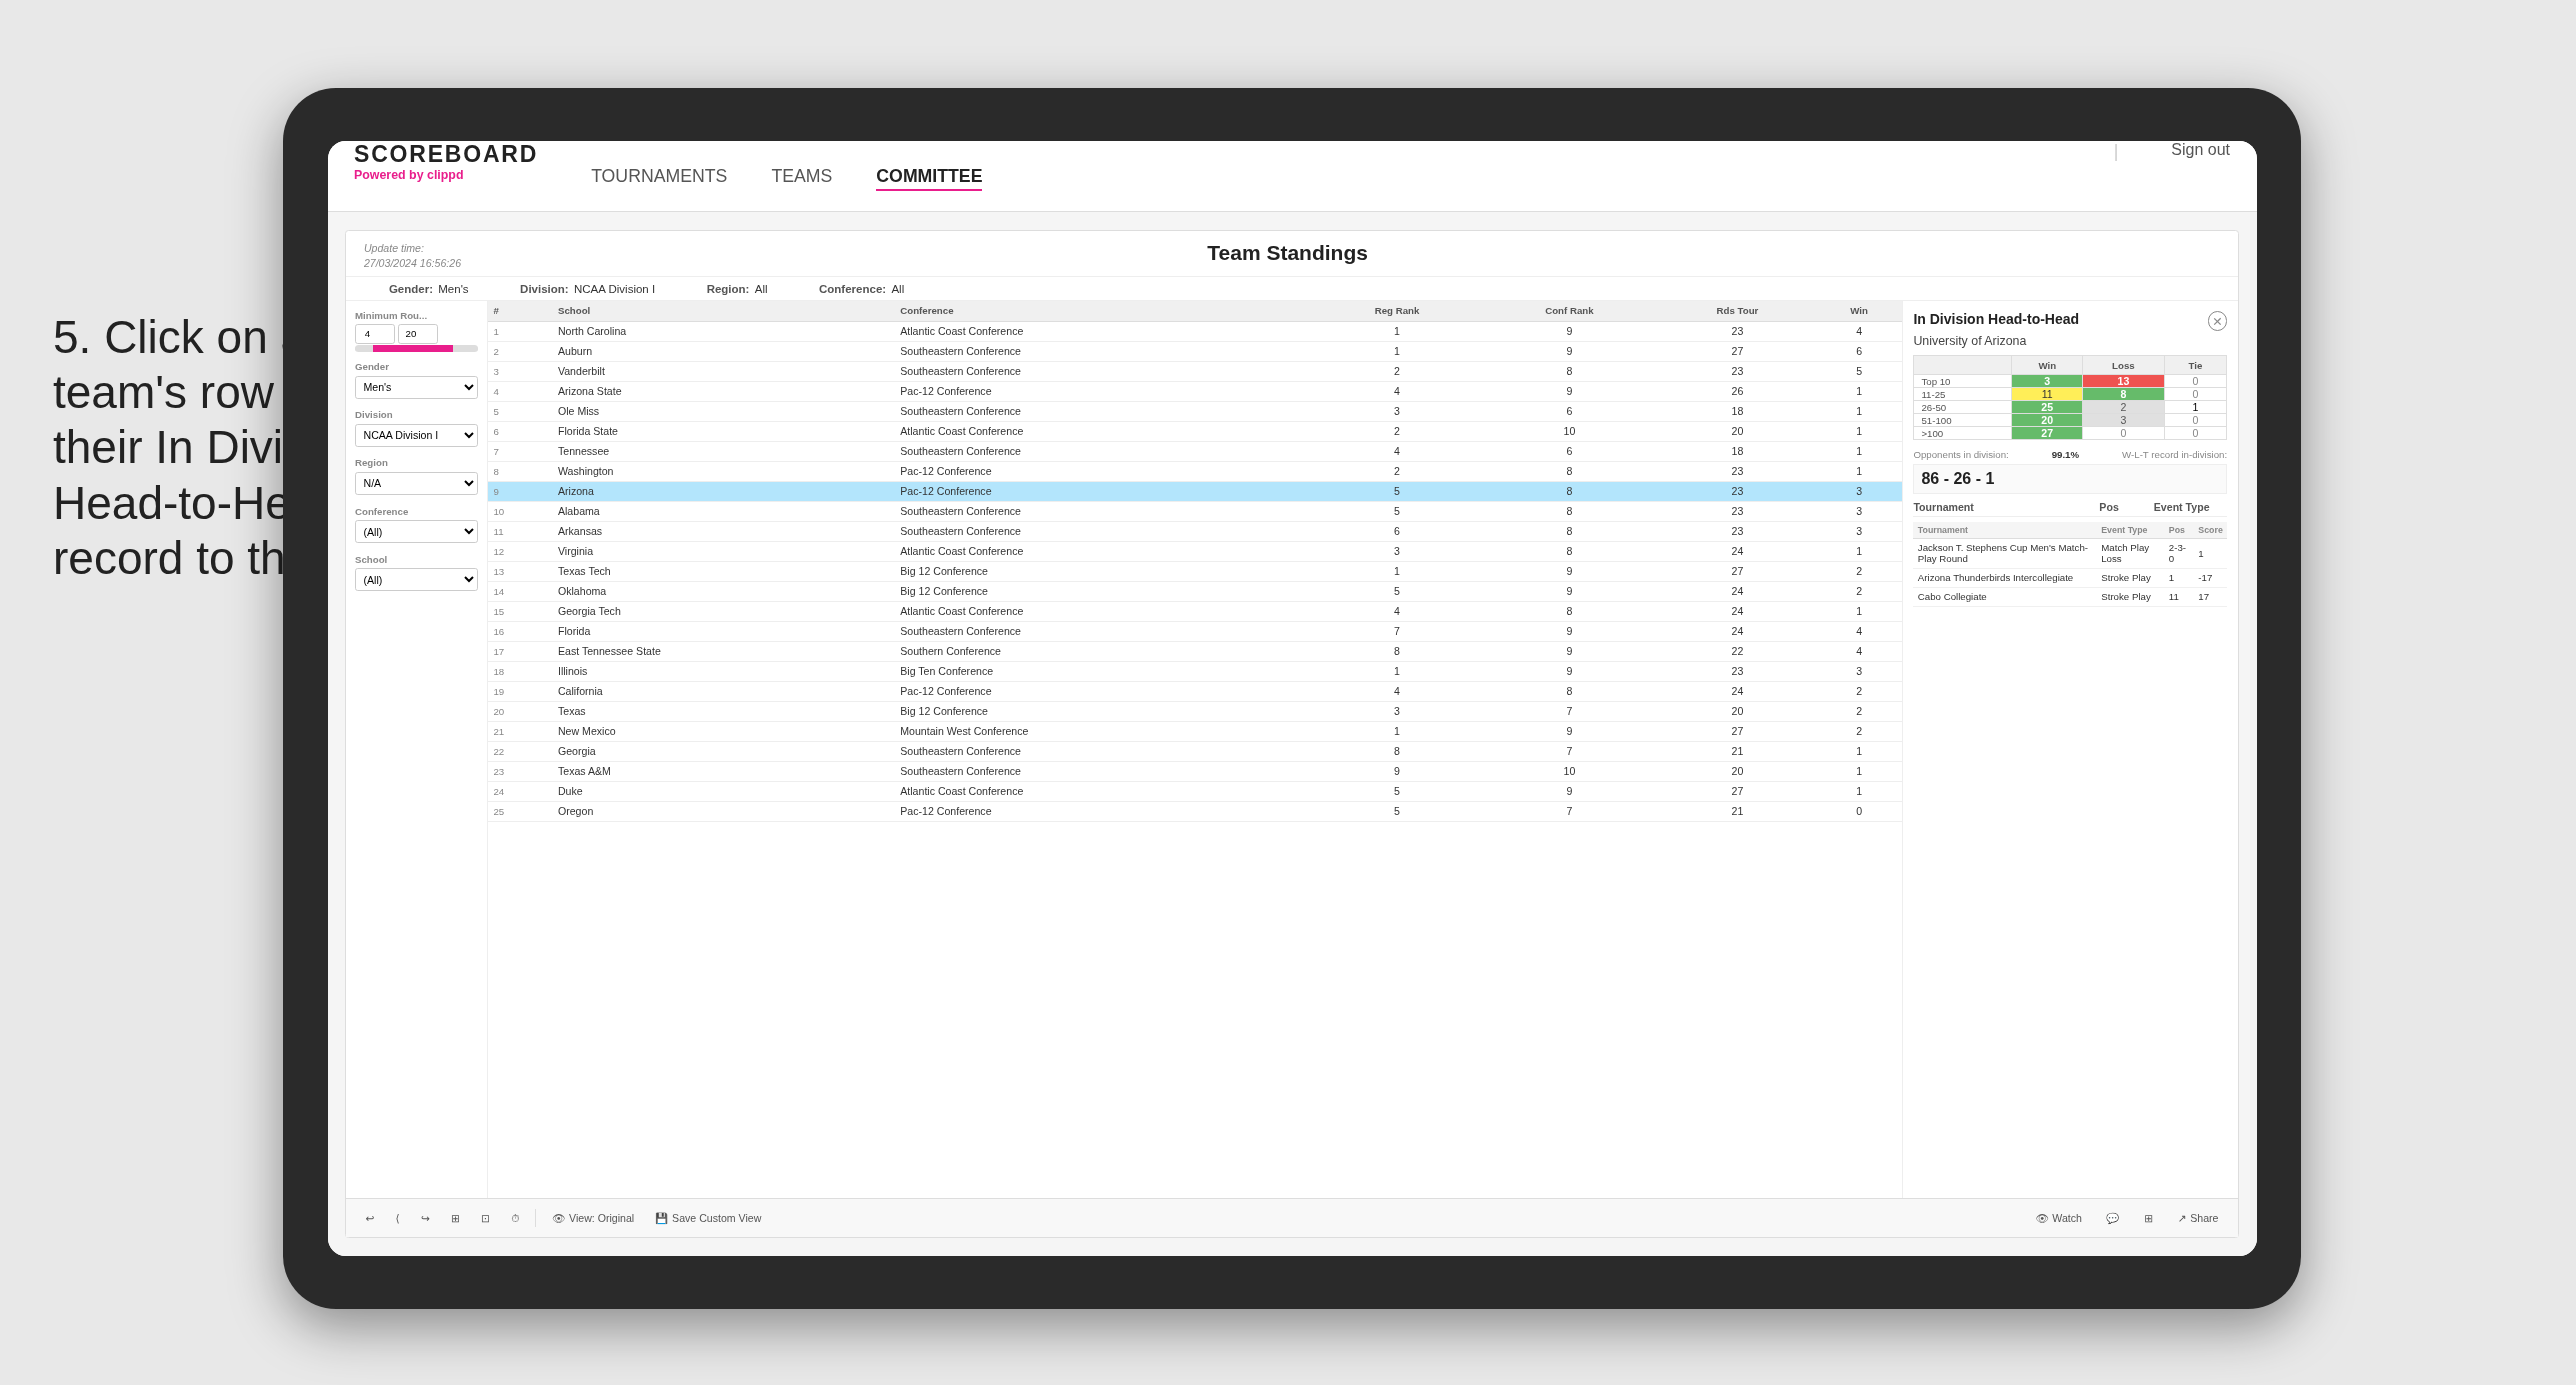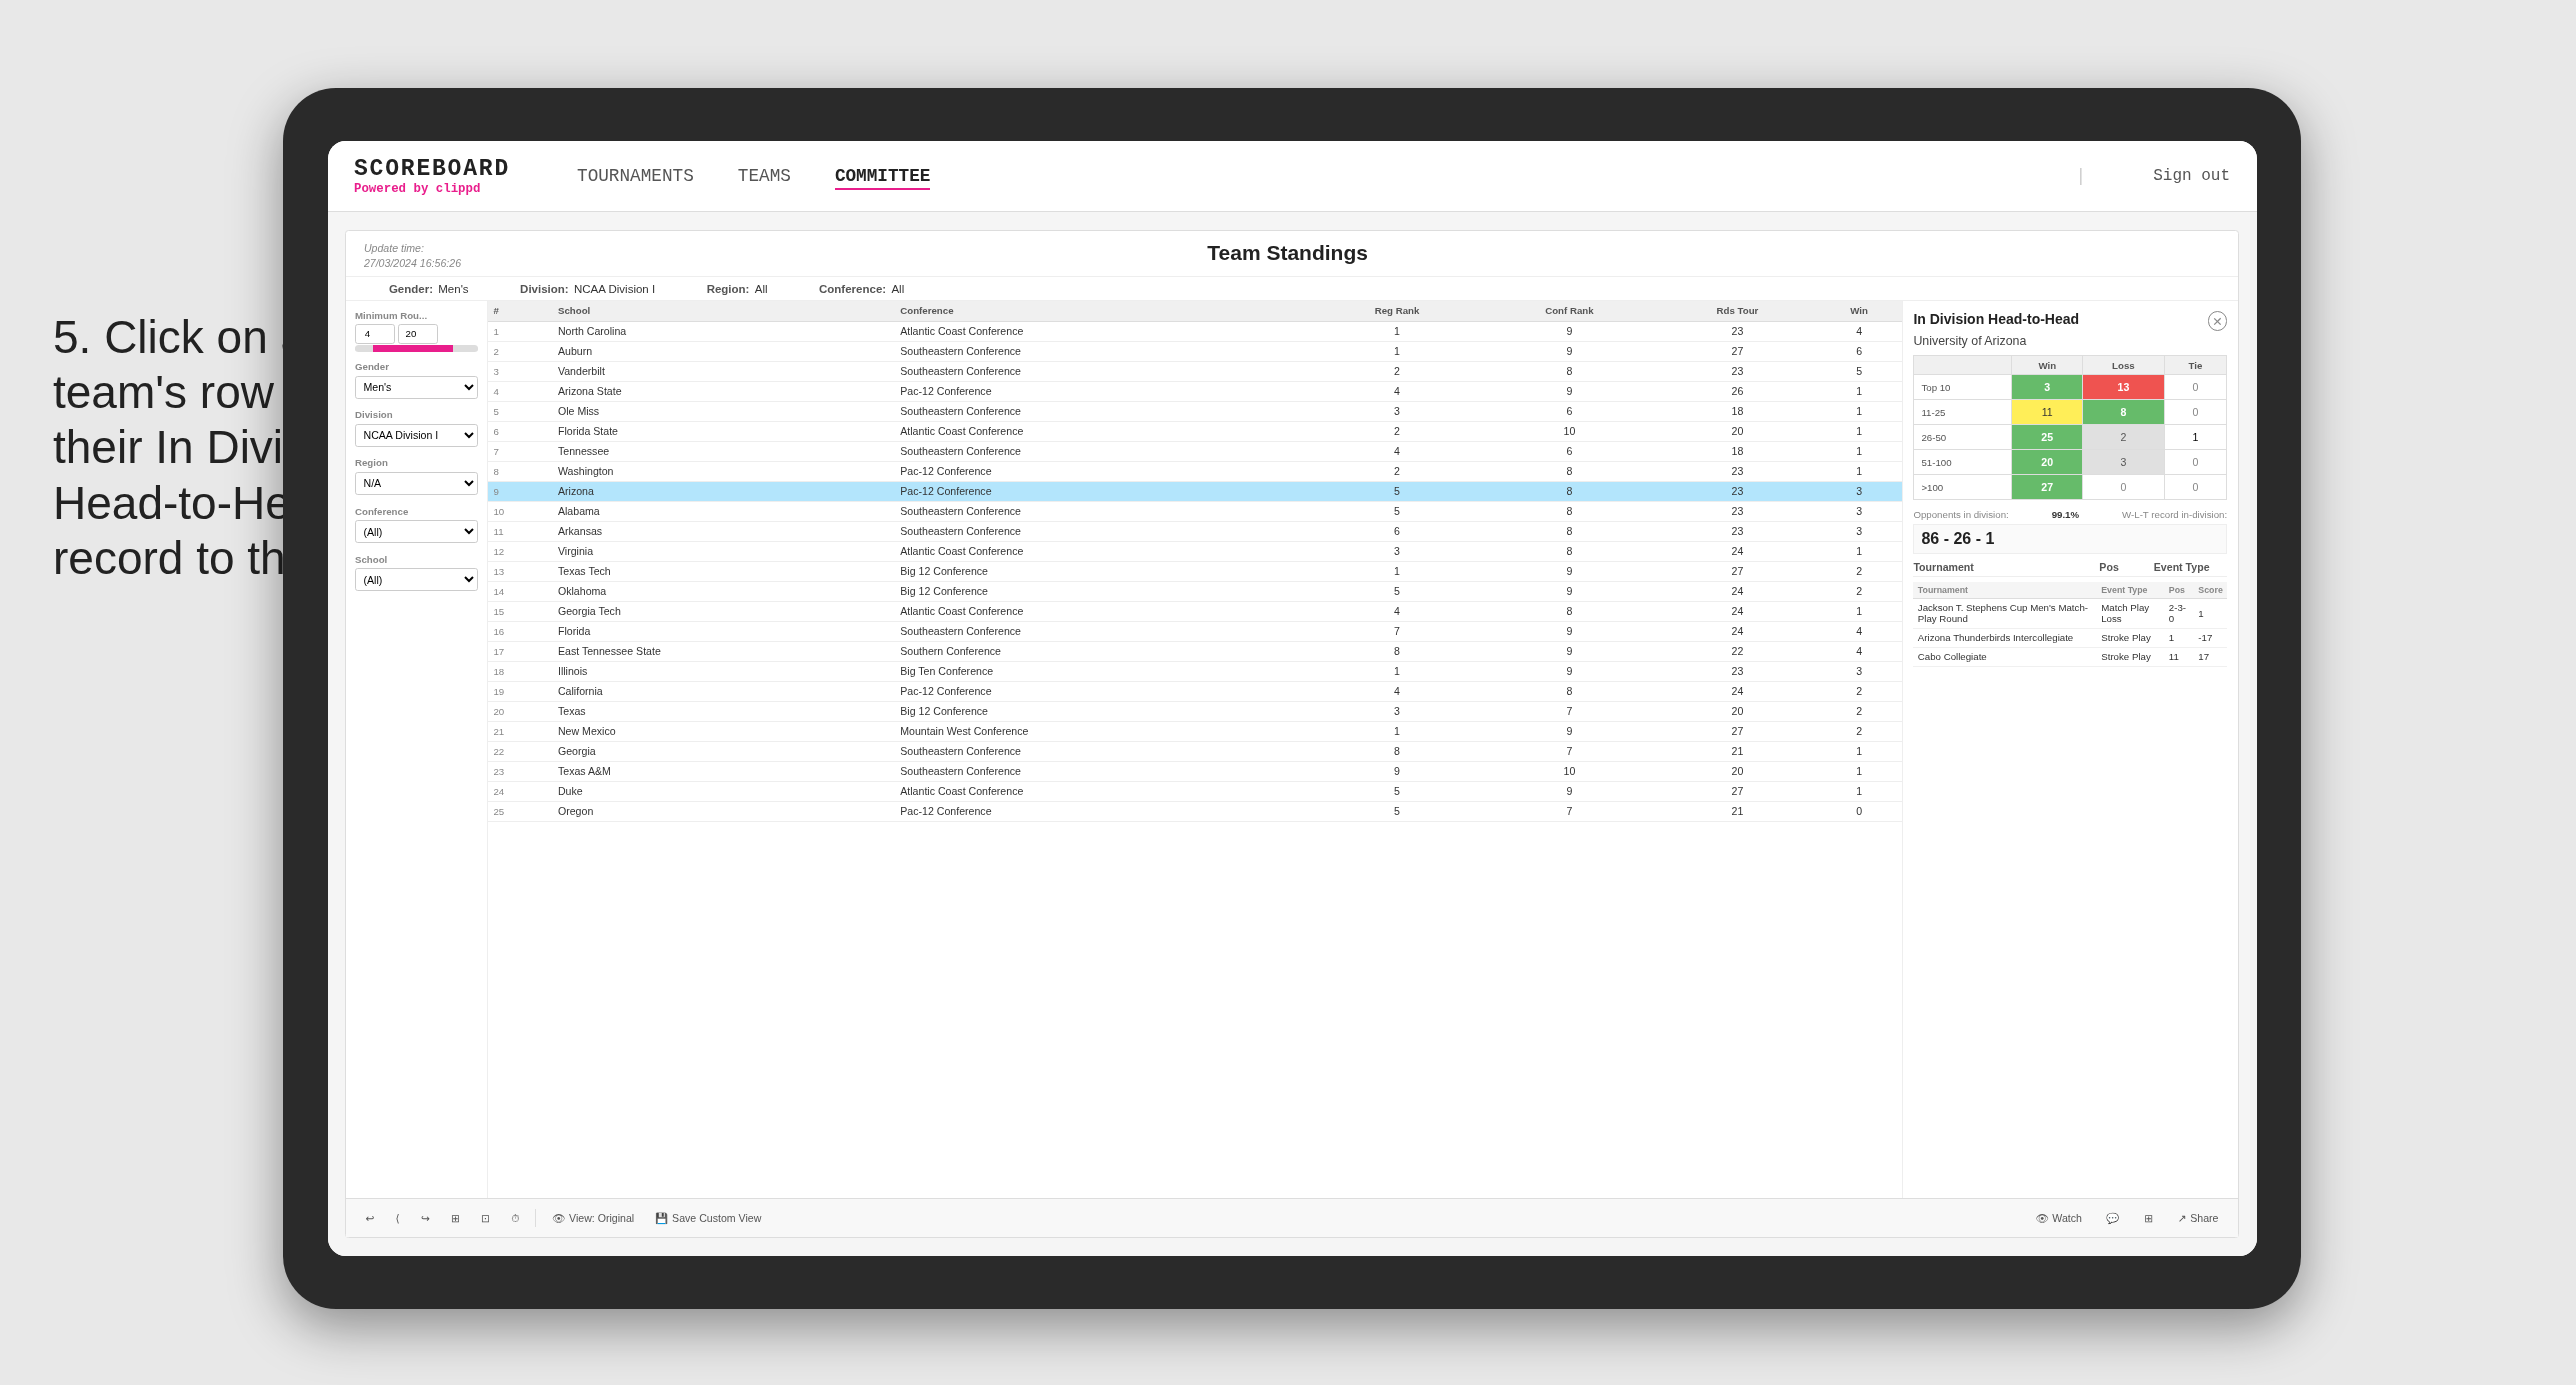--- a/index.html
+++ b/index.html
@@ -61,23 +61,21 @@
       flex-direction: column;
     }
 
     
     .top-nav {
       background: #fff;
       border-bottom: 0.9px solid #ddd;
       padding: 0 26.5px;
       height: 71px;
       display: flex;
-      align-items: center;
-      gap: 67px;
-      font-family: Liberation Mono, monospace;
+      gap: 53px;
     }
 
     .logo-area {
       display: flex;
       flex-direction: column;
     }
 
     .logo-scoreboard {
       font-size: 23px;
       font-weight: 900;
@@ -393,21 +391,21 @@
       background: #f0f0f0;
       border: 0.9px solid #ddd;
       padding: 3.5px 7px;
       text-align: center;
       font-size: 9.7px;
       color: #555;
     }
 
     .h2h-table td {
       border: 0.9px solid #ddd;
-      padding: 6px 7px;
+      padding: 0 7px;
       text-align: center;
     }
 
     .h2h-table .row-label {
       text-align: left;
       font-size: 9.7px;
       color: #555;
     }
 
     .h2h-cell-green { background: #66bb6a; color: #fff; font-weight: bold; }

